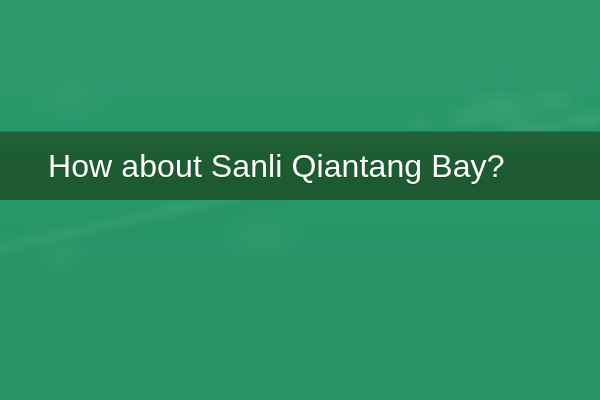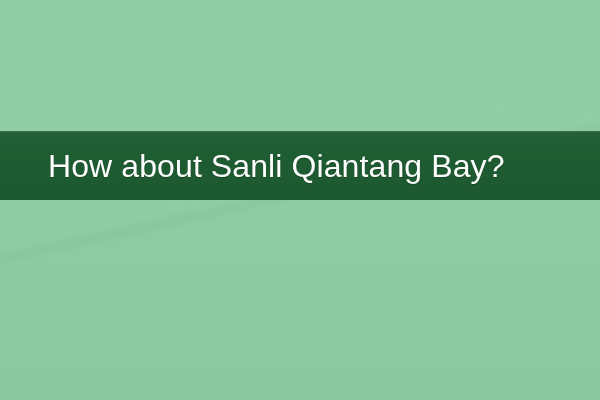--- a/index.html
+++ b/index.html
@@ -11,21 +11,21 @@
   body {
     font-family: "Liberation Sans", sans-serif;
   }
 
   
   #poster {
     position: relative;
     width: 600px;
     height: 400px;
     overflow: hidden;
-    background-color: #e5e5e5;
+    background-color: #0f766e;
   }
 
   
   .ghost {
     position: absolute;
     inset: 0;
     pointer-events: none;
   }
 
   

